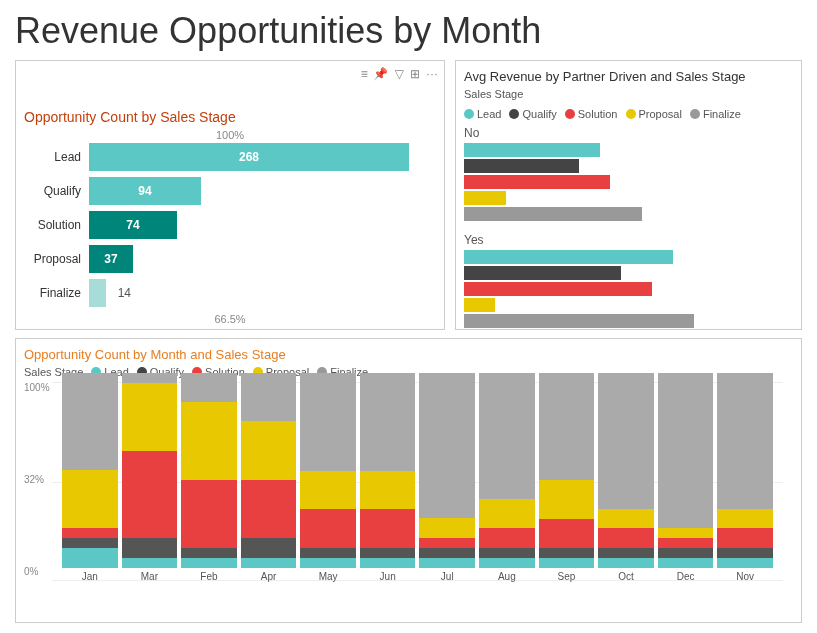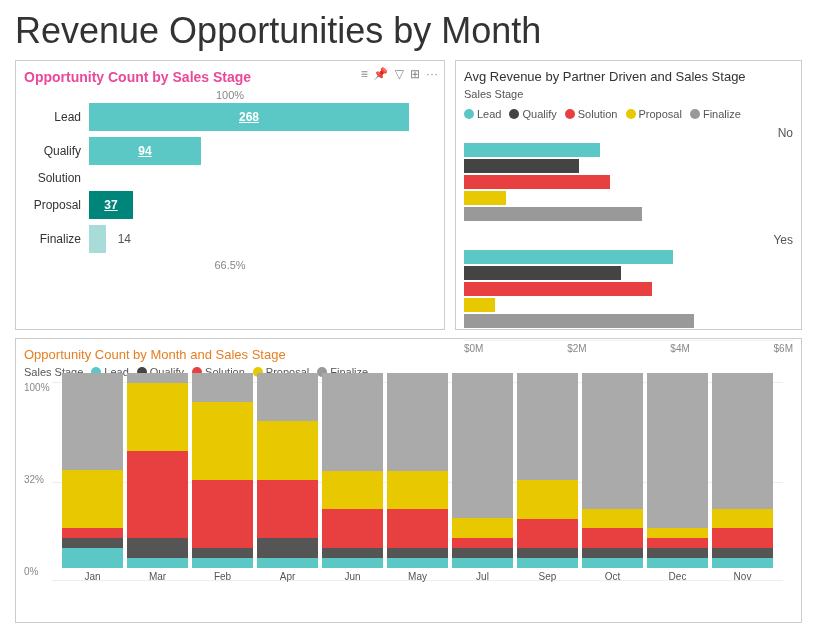--- a/index.html
+++ b/index.html
@@ -37,23 +37,24 @@
     }
     .panel-left {
       width: 430px;
       flex-shrink: 0;
     }
     .panel-right {
       flex: 1;
     }
     .panel-title {
       font-size: 14px;
-      font-weight: bold;
-      color: #ec4899;
+      font-weight: normal;
+      color: #c2410c;
       margin-bottom: 4px;
+      margin-top: 40px;
     }
     .panel-title-thin {
       font-size: 13px;
       font-weight: normal;
       color: #333;
       margin-bottom: 4px;
     }
     
     .panel-icons {
       position: absolute;
@@ -94,21 +95,20 @@
     }
     .bar-fill {
       height: 100%;
       display: flex;
       align-items: center;
       justify-content: center;
       font-size: 12px;
       font-weight: bold;
       color: #fff;
       position: relative;
-      text-decoration: underline;
     }
     .bar-value-outside {
       position: absolute;
       right: -25px;
       font-size: 12px;
       color: #555;
       font-weight: normal;
     }
     .percent-bottom {
       text-align: center;
@@ -133,21 +133,20 @@
     }
     .legend-dot {
       width: 10px;
       height: 10px;
       border-radius: 50%;
       flex-shrink: 0;
     }
     
     .h-bar-chart {
       margin-top: 6px;
-      text-align: right;
     }
     .h-bar-group {
       margin-bottom: 12px;
     }
     .h-bar-group-label {
       font-size: 12px;
       color: #555;
       margin-bottom: 3px;
     }
     .h-bar-row {
@@ -263,20 +262,23 @@
               </div>
             </div>
             <div class="bar-row">
               <div class="bar-label">Qualify</div>
               <div class="bar-container">
                 <div class="bar-fill" style="width: 112px; background: rgb(91, 200, 197);">94</div>
               </div>
             </div>
             <div class="bar-row">
               <div class="bar-label">Solution</div>
+              <div class="bar-container">
+                <div class="bar-fill" style="width: 88px; background: rgb(0, 133, 122);">74</div>
+              </div>
             </div>
             <div class="bar-row">
               <div class="bar-label">Proposal</div>
               <div class="bar-container">
                 <div class="bar-fill" style="width: 44px; background: rgb(0, 133, 122);">37</div>
               </div>
             </div>
             <div class="bar-row">
               <div class="bar-label">Finalize</div>
               <div class="bar-container">
@@ -346,26 +348,20 @@
             </div>
             <div class="h-bar-row">
               <div class="h-bar-fill" style="width: 188px; background: rgb(232, 64, 64);"></div>
             </div>
             <div class="h-bar-row">
               <div class="h-bar-fill" style="width: 31px; background: rgb(232, 200, 0);"></div>
             </div>
             <div class="h-bar-row">
               <div class="h-bar-fill" style="width: 230px; background: rgb(153, 153, 153);"></div>
             </div>
-          </div>
-          <div class="h-axis">
-            <span>$0M</span>
-            <span>$2M</span>
-            <span>$4M</span>
-            <span>$6M</span>
           </div>
         </div>
     </div>
   </div>
 
   <div class="bottom-panel">
     <div class="panel-title-thin" style="color:#e67e22;font-weight:normal;font-size:13px;">Opportunity Count by Month and Sales Stage</div>
     <div class="legend">
       <span style="color:#555;font-size:11px;">Sales Stage</span>
       <div id="bottom-legend-items" style="display:flex;gap:8px;flex-wrap:wrap;">
@@ -445,41 +441,51 @@
               <div class="month-label">Apr</div>
             </div>
             <div class="stacked-col">
               <div class="stacked-bar" style="width: 100%; height: 195px; display: flex; flex-direction: column;">
                 <div class="stacked-bar-segment" style="height: 98px; background: rgb(170, 170, 170);"></div>
                 <div class="stacked-bar-segment" style="height: 39px; background: rgb(232, 200, 0);"></div>
                 <div class="stacked-bar-segment" style="height: 39px; background: rgb(232, 64, 64);"></div>
                 <div class="stacked-bar-segment" style="height: 10px; background: rgb(85, 85, 85);"></div>
                 <div class="stacked-bar-segment" style="height: 10px; background: rgb(91, 200, 197);"></div>
               </div>
-              <div class="month-label">Jun</div>
+              <div class="month-label">May</div>
             </div>
             <div class="stacked-col">
               <div class="stacked-bar" style="width: 100%; height: 195px; display: flex; flex-direction: column;">
                 <div class="stacked-bar-segment" style="height: 98px; background: rgb(170, 170, 170);"></div>
                 <div class="stacked-bar-segment" style="height: 39px; background: rgb(232, 200, 0);"></div>
                 <div class="stacked-bar-segment" style="height: 39px; background: rgb(232, 64, 64);"></div>
                 <div class="stacked-bar-segment" style="height: 10px; background: rgb(85, 85, 85);"></div>
                 <div class="stacked-bar-segment" style="height: 10px; background: rgb(91, 200, 197);"></div>
               </div>
-              <div class="month-label">May</div>
+              <div class="month-label">Jun</div>
             </div>
             <div class="stacked-col">
               <div class="stacked-bar" style="width: 100%; height: 195px; display: flex; flex-direction: column;">
                 <div class="stacked-bar-segment" style="height: 146px; background: rgb(170, 170, 170);"></div>
                 <div class="stacked-bar-segment" style="height: 20px; background: rgb(232, 200, 0);"></div>
                 <div class="stacked-bar-segment" style="height: 10px; background: rgb(232, 64, 64);"></div>
                 <div class="stacked-bar-segment" style="height: 10px; background: rgb(85, 85, 85);"></div>
                 <div class="stacked-bar-segment" style="height: 10px; background: rgb(91, 200, 197);"></div>
               </div>
               <div class="month-label">Jul</div>
+            </div>
+            <div class="stacked-col">
+              <div class="stacked-bar" style="width: 100%; height: 195px; display: flex; flex-direction: column;">
+                <div class="stacked-bar-segment" style="height: 127px; background: rgb(170, 170, 170);"></div>
+                <div class="stacked-bar-segment" style="height: 29px; background: rgb(232, 200, 0);"></div>
+                <div class="stacked-bar-segment" style="height: 20px; background: rgb(232, 64, 64);"></div>
+                <div class="stacked-bar-segment" style="height: 10px; background: rgb(85, 85, 85);"></div>
+                <div class="stacked-bar-segment" style="height: 10px; background: rgb(91, 200, 197);"></div>
+              </div>
+              <div class="month-label">Aug</div>
             </div>
             <div class="stacked-col">
               <div class="stacked-bar" style="width: 100%; height: 195px; display: flex; flex-direction: column;">
                 <div class="stacked-bar-segment" style="height: 107px; background: rgb(170, 170, 170);"></div>
                 <div class="stacked-bar-segment" style="height: 39px; background: rgb(232, 200, 0);"></div>
                 <div class="stacked-bar-segment" style="height: 29px; background: rgb(232, 64, 64);"></div>
                 <div class="stacked-bar-segment" style="height: 10px; background: rgb(85, 85, 85);"></div>
                 <div class="stacked-bar-segment" style="height: 10px; background: rgb(91, 200, 197);"></div>
               </div>
               <div class="month-label">Sep</div>

